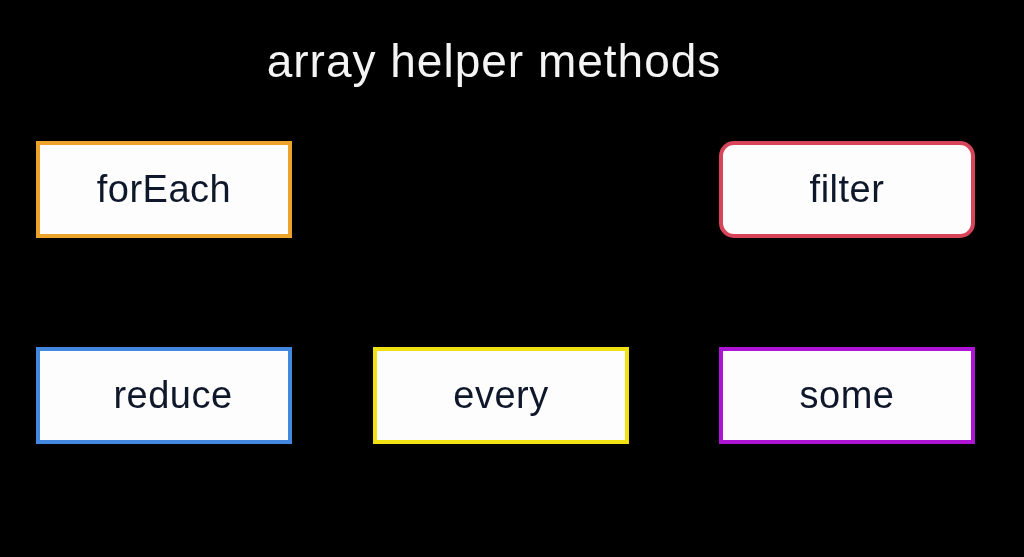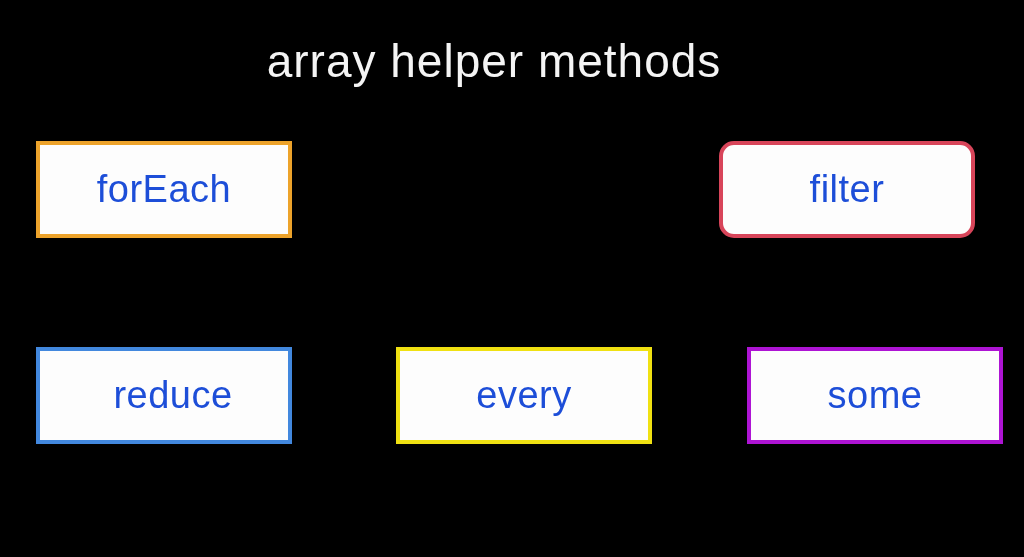--- a/index.html
+++ b/index.html
@@ -38,30 +38,30 @@
     border: 4px solid #888888; 
     display: flex;
     align-items: center;
     justify-content: center;
   }
 
   .method-label {
     font-size: 38px;
     font-weight: 300;
     letter-spacing: 0.5px;
-    color: #1d4ed8;
+    color: #0f172a;
   }
 
   
   .pos-r1c1 { left: 36px;  top: 141px; }
   .pos-r1c2 { left: 373px; top: 141px; }
   .pos-r1c3 { left: 719px; top: 141px; border-radius: 15px; }
   .pos-r2c1 { left: 36px;  top: 347px; padding-left: 18px; }
   .pos-r2c2 { left: 373px; top: 347px; }
-  .pos-r2c3 { left: 747px; top: 347px; }
+  .pos-r2c3 { left: 719px; top: 347px; }
 </style>
 </head>
 <body>
 
 <div class="slide">
 
   <h1 class="slide-title">array helper methods</h1>
 
   <div class="method-box pos-r1c1" style="border-color: rgb(237, 163, 43);">
     <span class="method-label">forEach</span>
@@ -69,21 +69,21 @@
 
 
   <div class="method-box pos-r1c3" style="border-color: rgb(216, 69, 90);">
     <span class="method-label">filter</span>
   </div>
 
   <div class="method-box pos-r2c1" style="border-color: rgb(66, 136, 222);">
     <span class="method-label">reduce</span>
   </div>
 
-  <div class="method-box pos-r2c2" style="border-color: rgb(240, 225, 18); margin-left: 23px;">
+  <div class="method-box pos-r2c2" style="border-color: rgb(240, 225, 18);">
     <span class="method-label">every</span>
   </div>
 
   <div class="method-box pos-r2c3" style="border-color: rgb(174, 20, 212);">
     <span class="method-label">some</span>
   </div>
 
 </div>
 
 </body></html>

